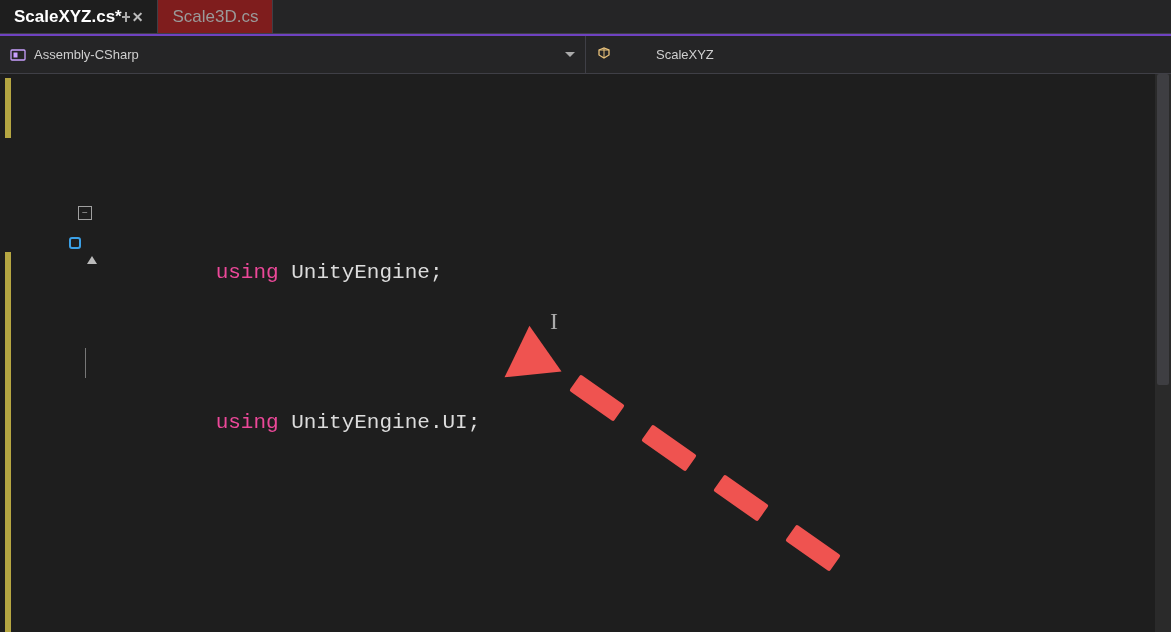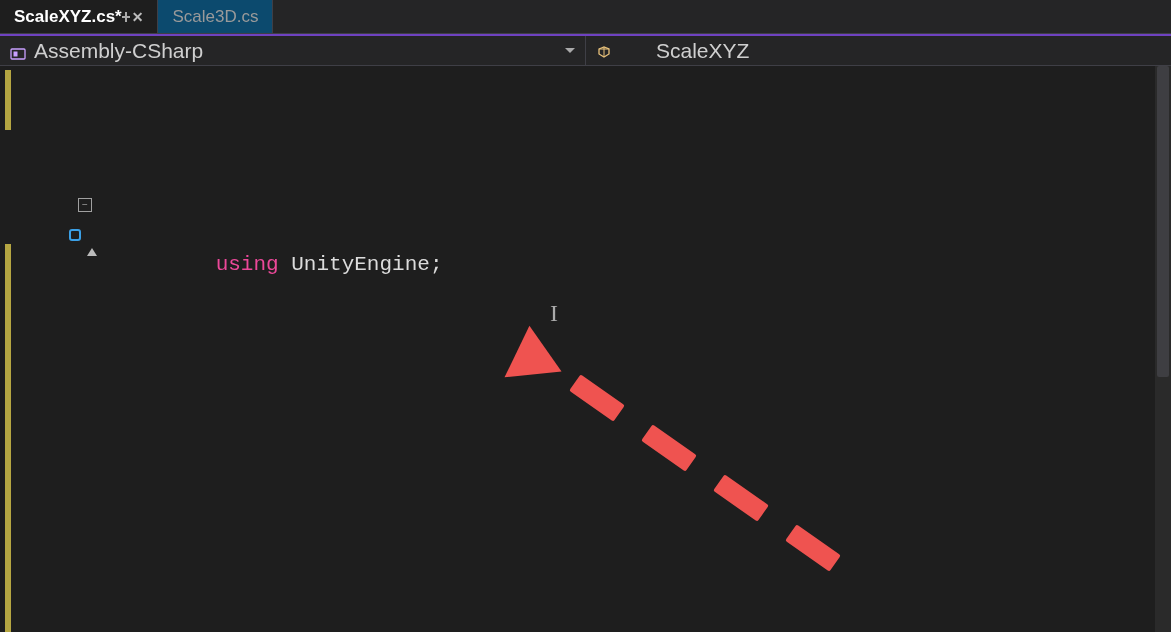--- a/index.html
+++ b/index.html
@@ -22,21 +22,21 @@
     display: flex;
     align-items: center;
     padding: 0 14px;
     font-family: "Segoe UI", Tahoma, sans-serif;
     font-size: 17px;
     color: #cccccc;
     border-right: 1px solid #3f3f46;
     cursor: pointer;
   }
   .tab.active { background: #1e1e1e; font-weight: 600; color: #fff; }
-  .tab.inactive { background: #0c4a6e; color: #9a9a9a; }
+  .tab.inactive { background: #7f1d1d; color: #9a9a9a; }
   .tab .close { font-size: 14px; opacity: .7; font-family: sans-serif; }
   .pin-glyph {
     width: 10px; height: 10px;
     display: inline-block;
     position: relative;
   }
   .pin-glyph::before {
     content: "";
     position: absolute;
     width: 8px; height: 2px;
@@ -48,25 +48,25 @@
     position: absolute;
     width: 2px; height: 10px;
     background: #aaa;
     left: 3px; top: 0;
   }
 
   .accent-line { height: 2px; background: #6f42c1; }
 
   .nav-bar {
     display: flex;
-    height: 30px;
+    height: 38px;
     background: #252526;
     border-bottom: 1px solid #3f3f46;
     font-family: "Segoe UI", sans-serif;
-    font-size: 21px;
+    font-size: 13px;
     color: #cfcfcf;
   }
   .nav-section {
     display: flex;
     align-items: center;
     gap: 8px;
     padding: 0 10px;
     height: 100%;
   }
   .nav-section.left { flex: 1; border-right: 1px solid #3f3f46; }
@@ -255,20 +255,24 @@
 
   <div class="code-area">
 
     
     <div class="code-line">
       <span class="outline-box">−</span>
       <span class="kw">using</span> <span class="ns">UnityEngine</span><span class="punct">;</span>
     </div>
 
     
+    <div class="code-line">
+      <span class="outline-line"></span>
+      <span class="kw">using</span> <span class="ns">UnityEngine</span><span class="punct">.</span><span class="ns">UI</span><span class="punct">;</span>
+    </div>
 
     <div class="code-line"></div>
     <div class="code-line"></div>
 
     
     
 
     
     
 

